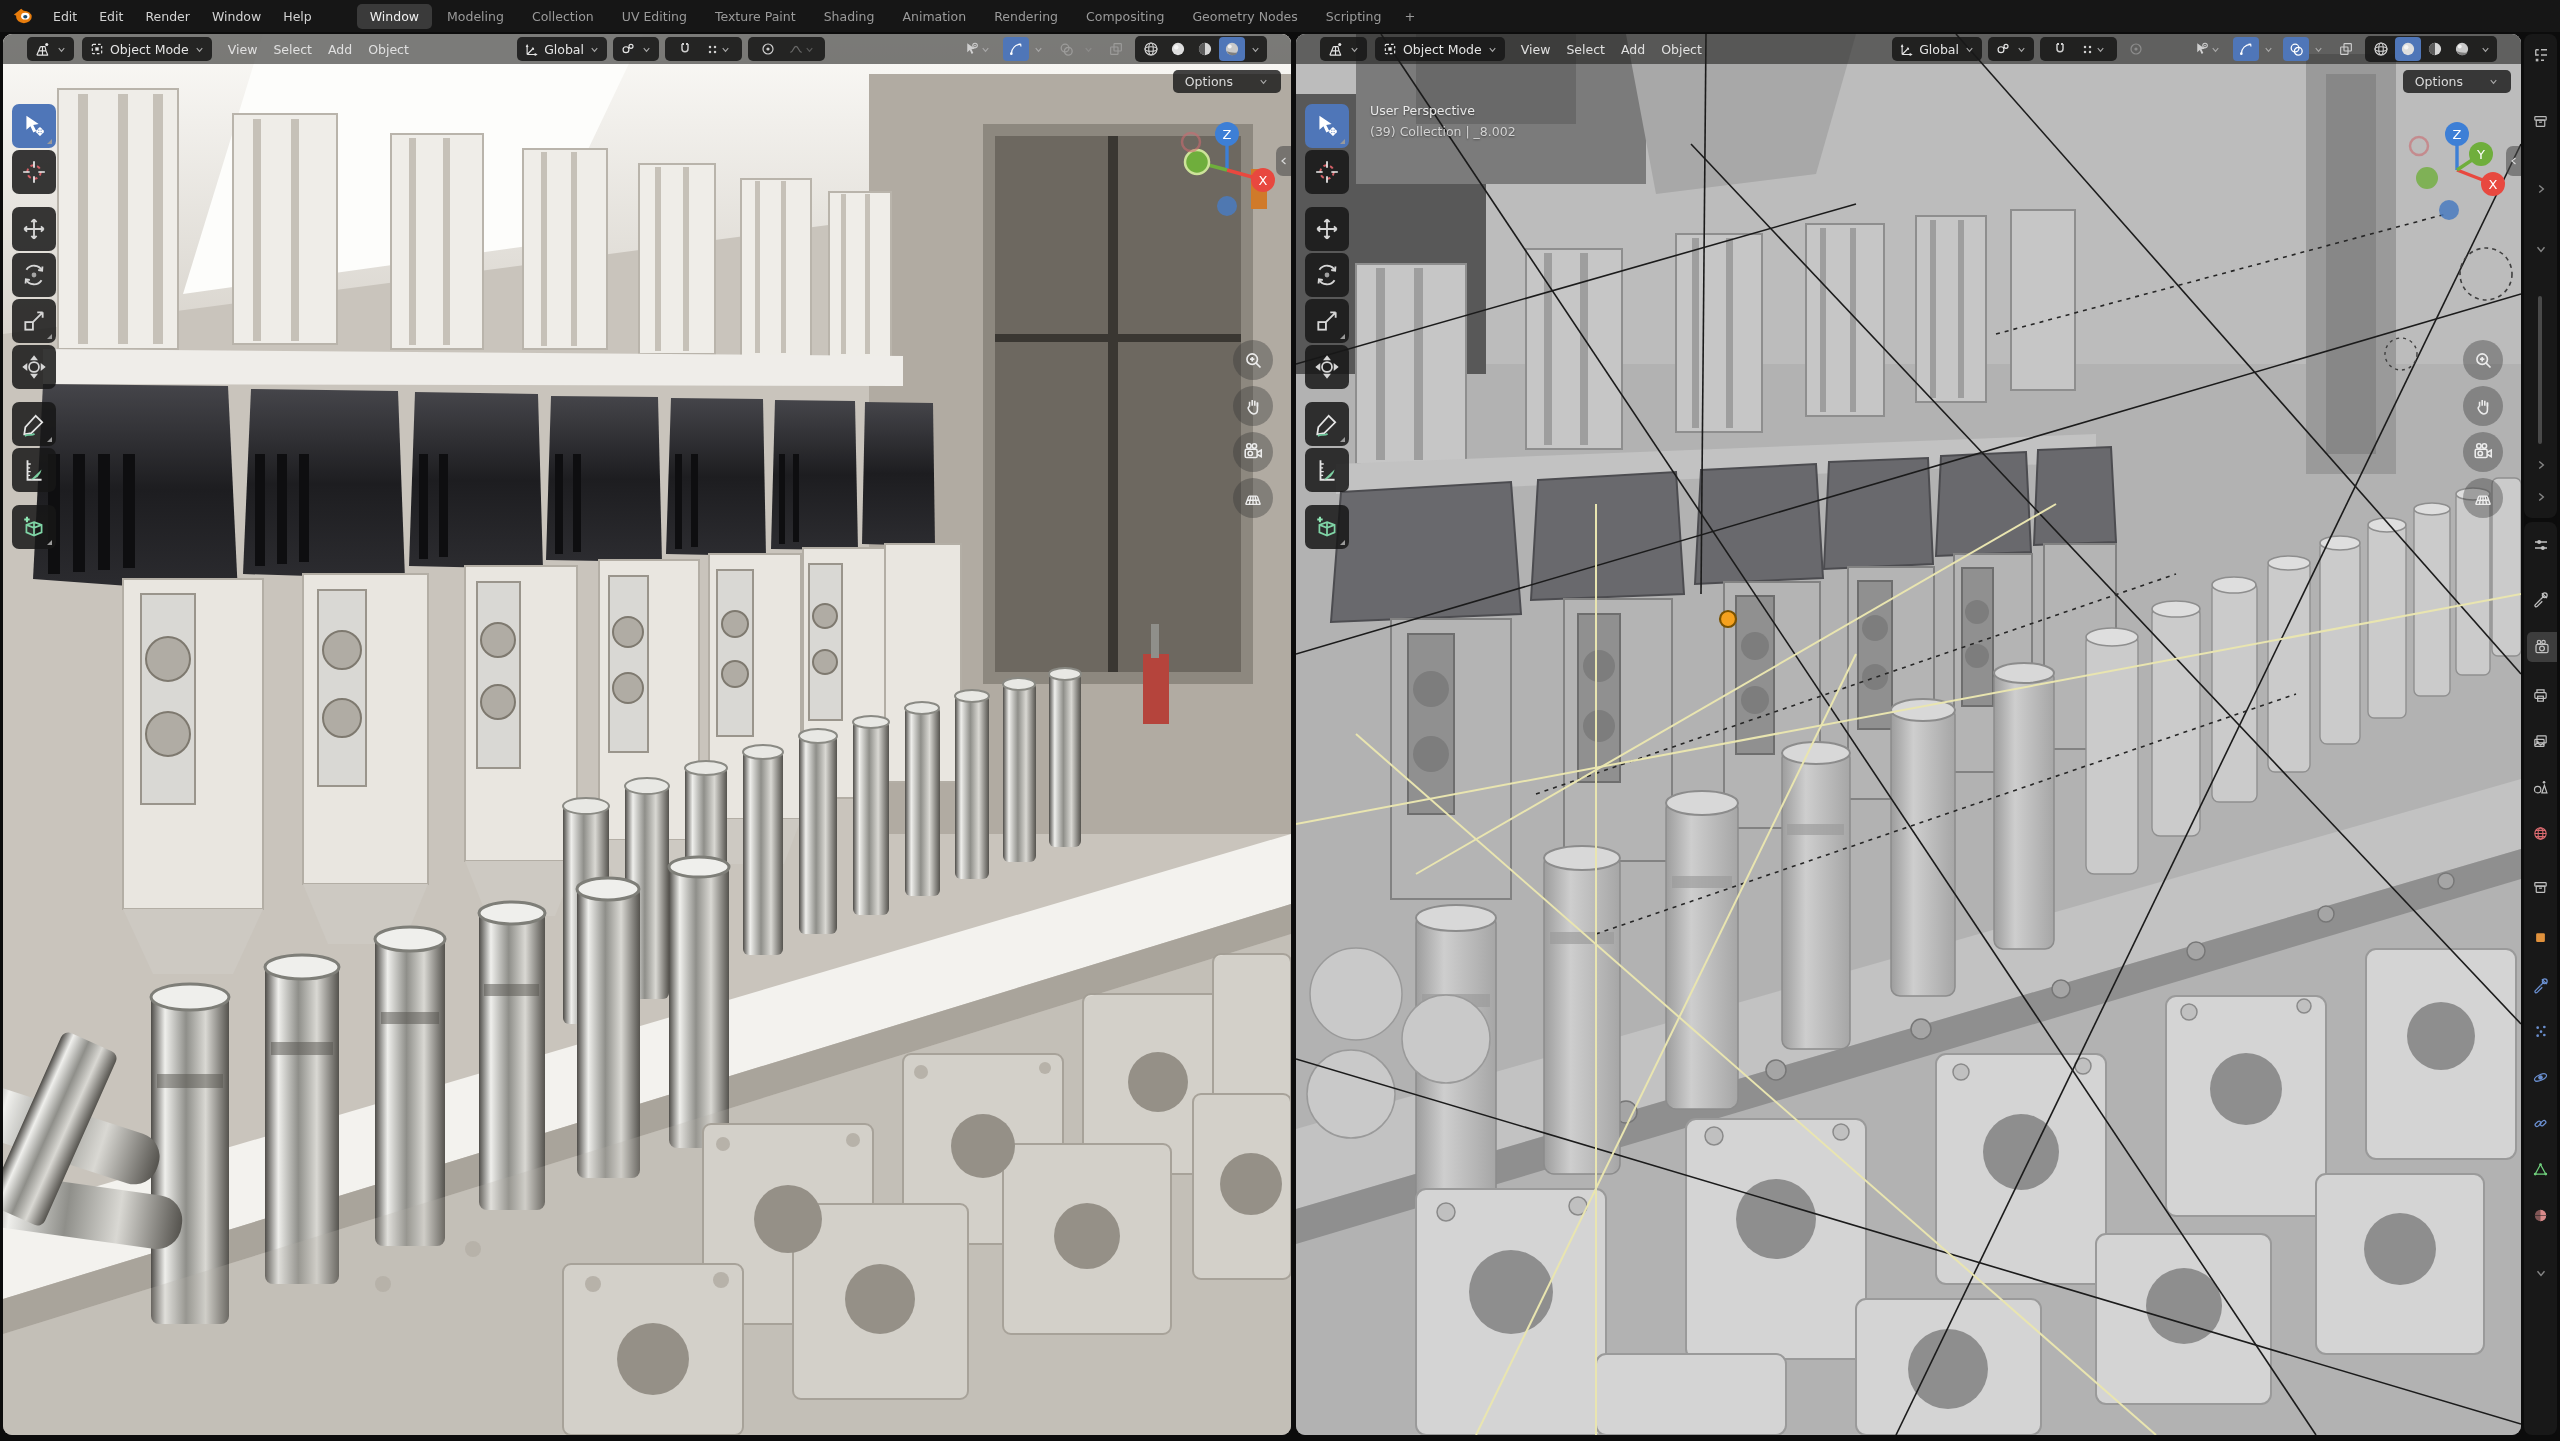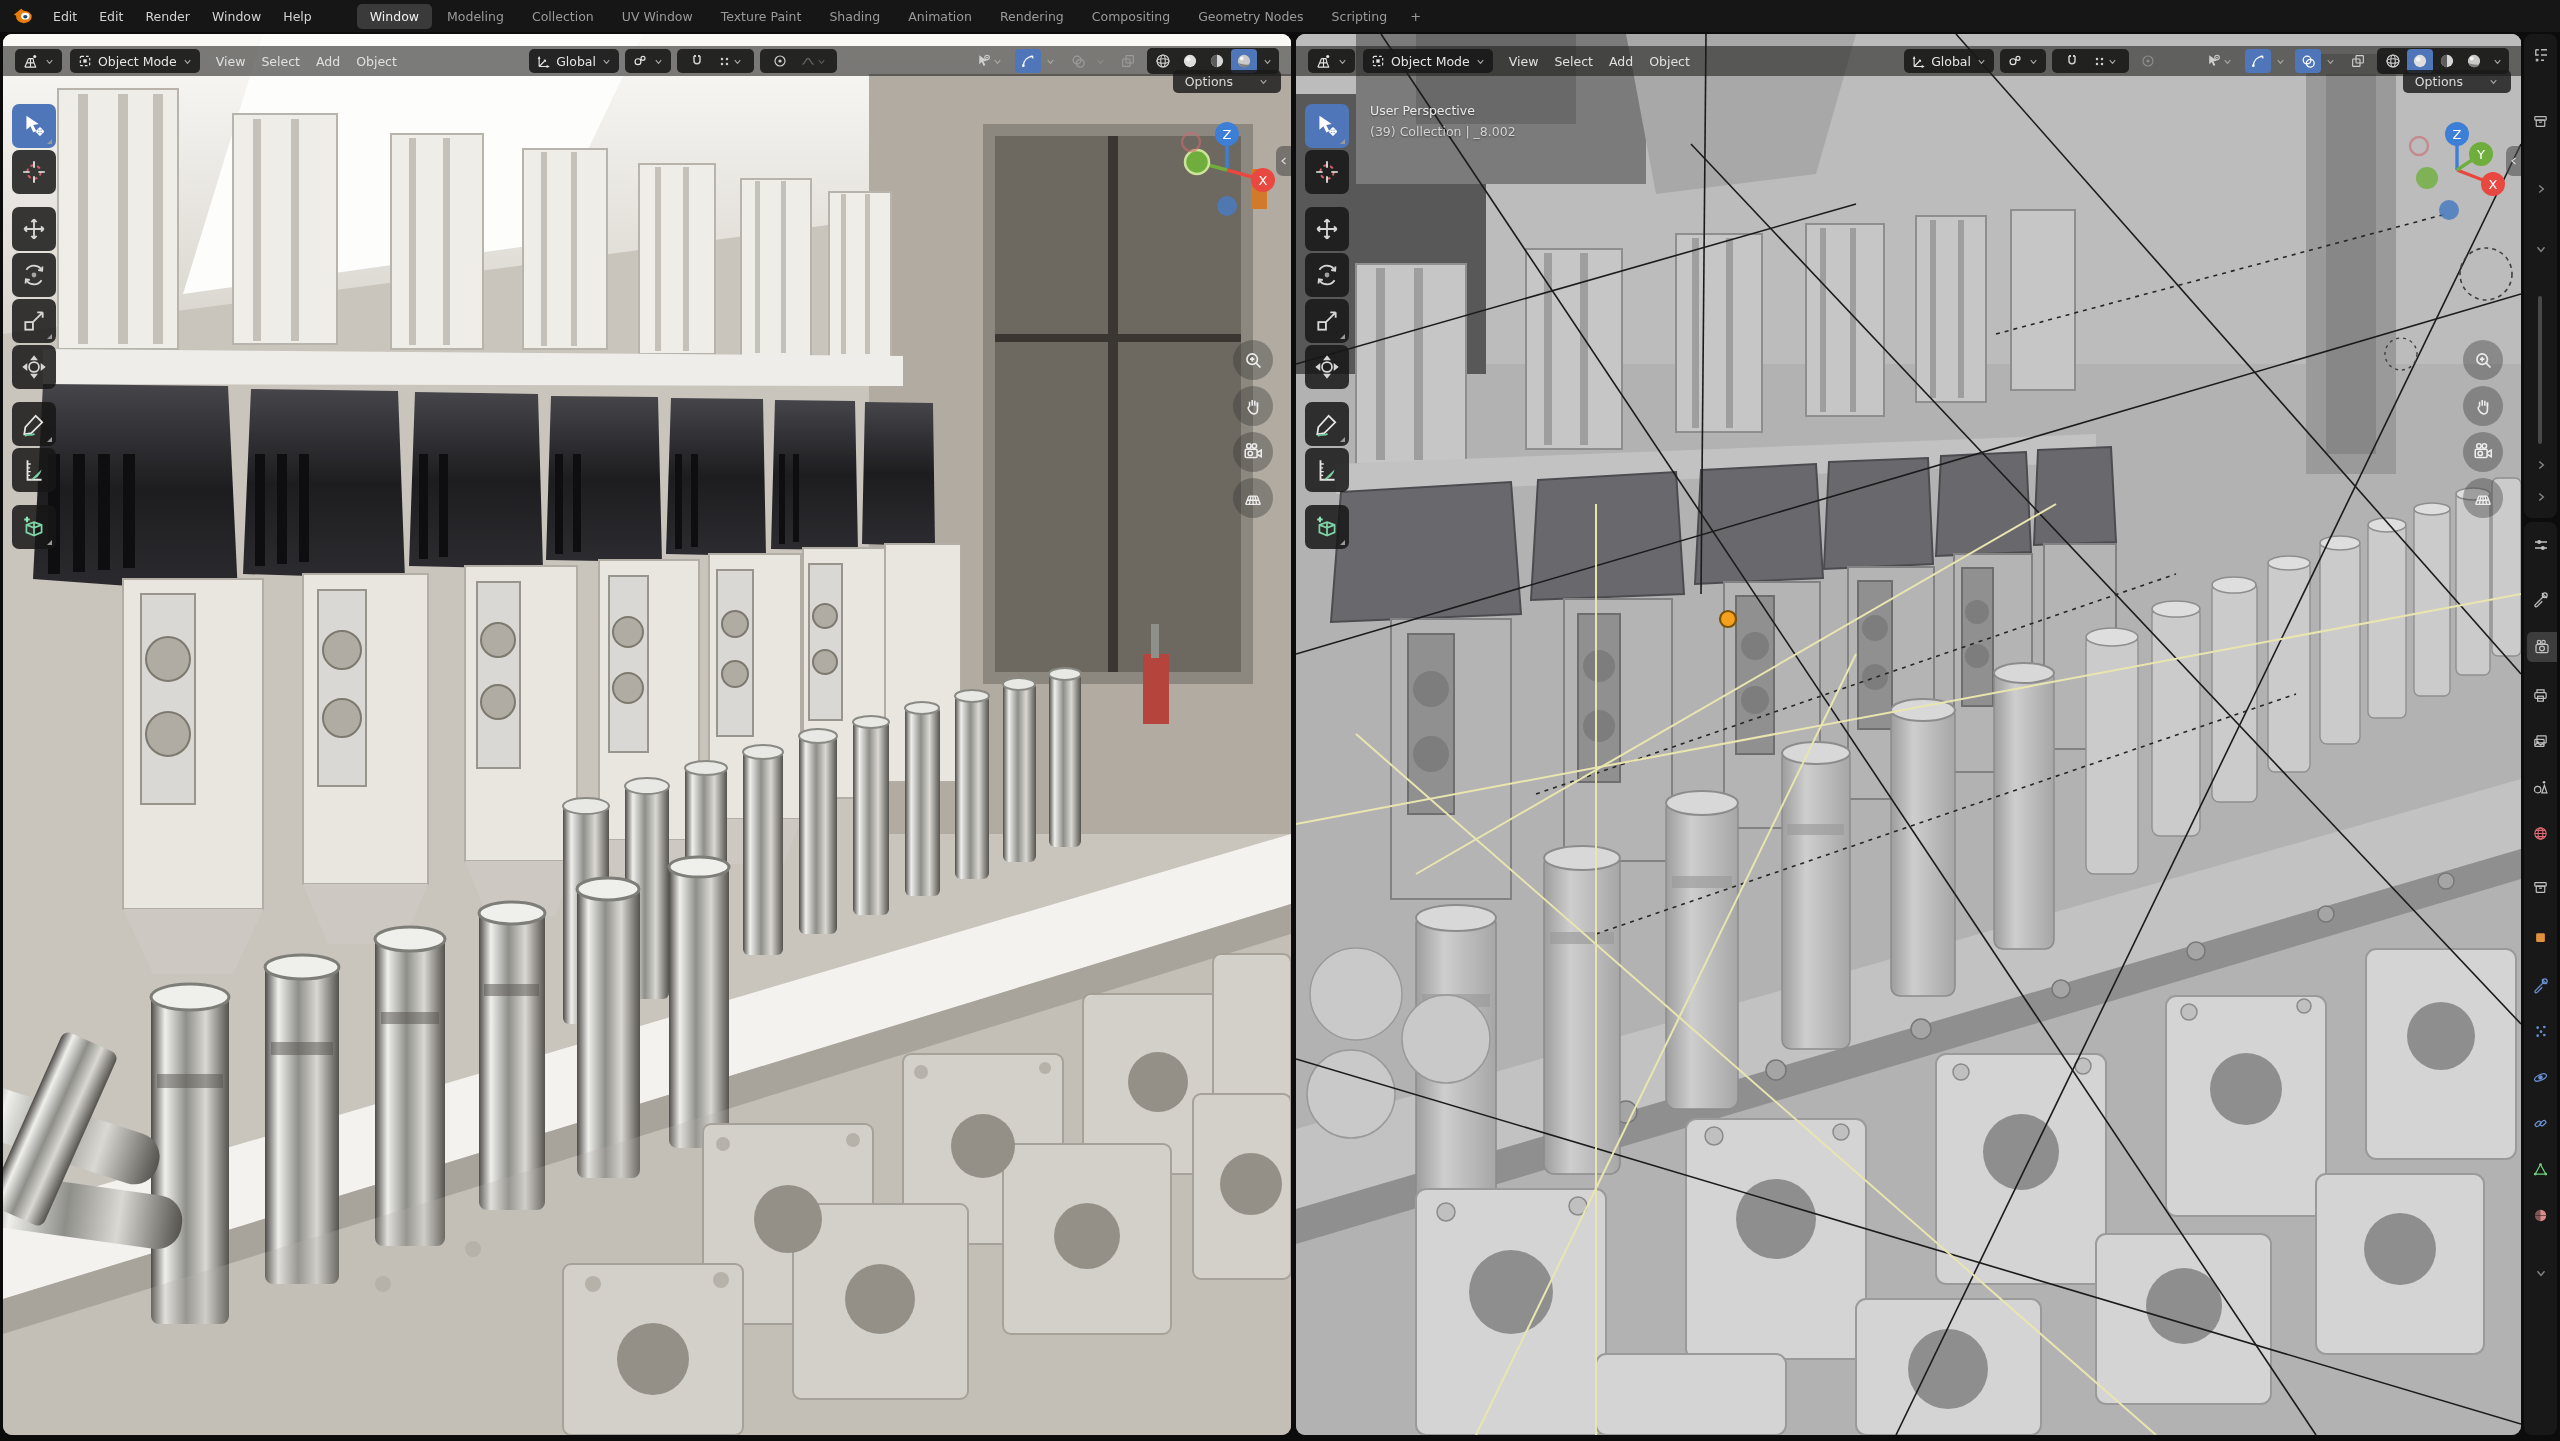--- a/index.html
+++ b/index.html
@@ -15,21 +15,21 @@
   .ws-tab{padding:5px 13px;border-radius:5px 5px 0 0;color:#9a9a9a;}
   .ws-tab.active{background:#3a3a3a;color:#f0f0f0;border-radius:5px;}
   .ws-add{color:#9a9a9a;padding:4px 8px;font-size:13px;}
   
   .vp{position:absolute;overflow:hidden;border-radius:9px;background:#777;}
   #vp-left{left:3px;top:34px;width:1288px;height:1401px;}
   #vp-right{left:1296px;top:34px;width:1225px;height:1401px;}
   .scene{position:absolute;inset:0;width:100%;height:100%;}
   
   .vphead{position:absolute;left:0;right:0;top:0;height:30px;display:flex;align-items:center;
-    gap:8px;padding:0 12px;background:rgba(30,29,28,0.58);color:#e4e4e4;font-size:12.5px;z-index:5;margin-top:12px;}
+    gap:8px;padding:0 24px;background:rgba(30,29,28,0.58);color:#e4e4e4;font-size:12.5px;z-index:5;}
   .pill{display:flex;align-items:center;gap:5px;background:rgba(24,24,24,0.88);
     border-radius:5px;height:24px;padding:0 7px;}
   .vmenu{display:flex;align-items:center;}
   .vmenu span{padding:3px 8px;border-radius:4px;color:#e0e0e0;}
   .hright{margin-left:auto;display:flex;align-items:center;gap:6px;}
   .hbtn{width:26px;height:24px;display:flex;align-items:center;justify-content:center;border-radius:4px;color:#cfcfcf;}
   .hbtn.on{background:#4f76b8;color:#fff;}
   .hbtn.dim{opacity:0.4;}
   .caret{width:11px;height:11px;color:#a8a8a8;}
   .shadegrp{display:flex;align-items:center;background:rgba(24,24,24,0.88);border-radius:5px;padding:1px 3px;height:26px;gap:1px;}
@@ -316,21 +316,21 @@
   </svg>
   <span class="menu-item">Edit</span>
   <span class="menu-item">Edit</span>
   <span class="menu-item">Render</span>
   <span class="menu-item">Window</span>
   <span class="menu-item">Help</span>
   <div class="ws-wrap">
     <span class="ws-tab active">Window</span>
     <span class="ws-tab">Modeling</span>
     <span class="ws-tab">Collection</span>
-    <span class="ws-tab">UV Window</span>
+    <span class="ws-tab">UV Editing</span>
     <span class="ws-tab">Texture Paint</span>
     <span class="ws-tab">Shading</span>
     <span class="ws-tab">Animation</span>
     <span class="ws-tab">Rendering</span>
     <span class="ws-tab">Compositing</span>
     <span class="ws-tab">Geometry Nodes</span>
     <span class="ws-tab">Scripting</span>
     <span class="ws-add">+</span>
   </div>
 </header>

